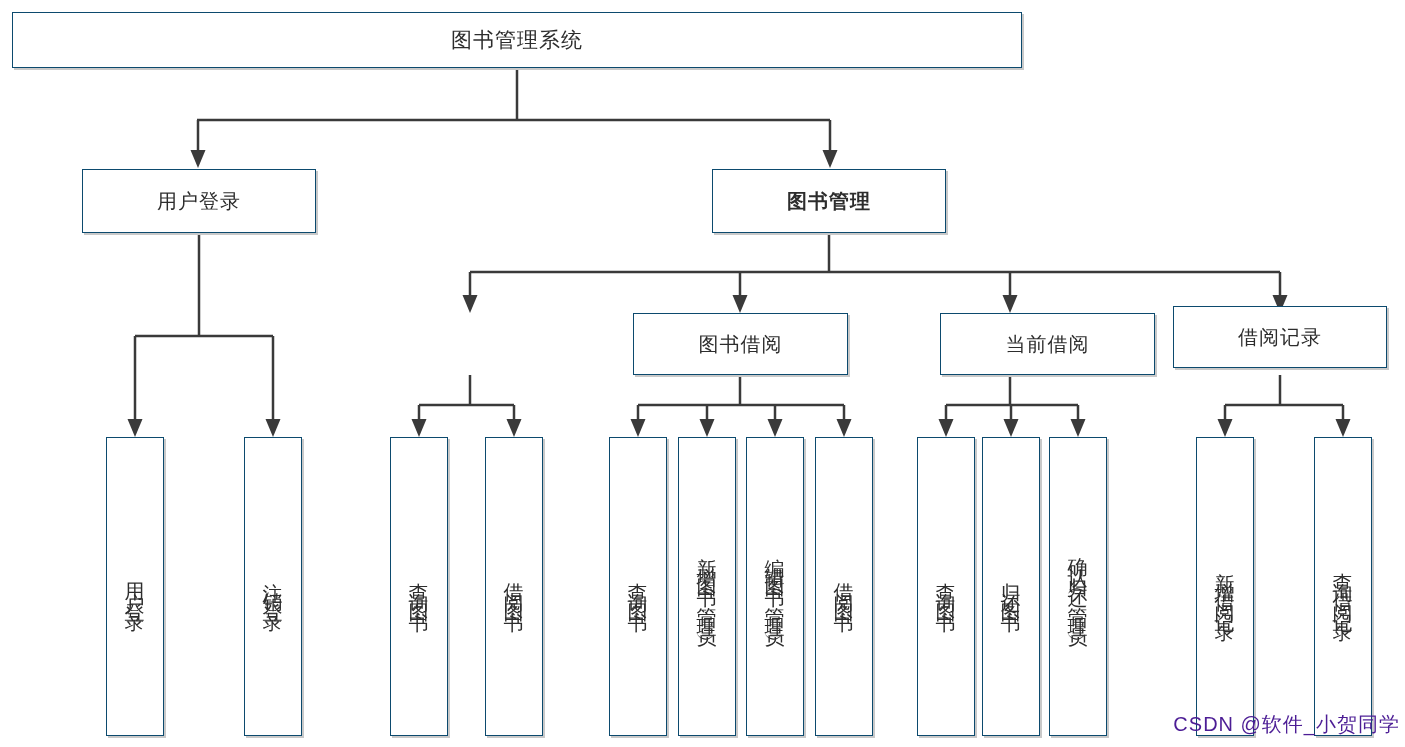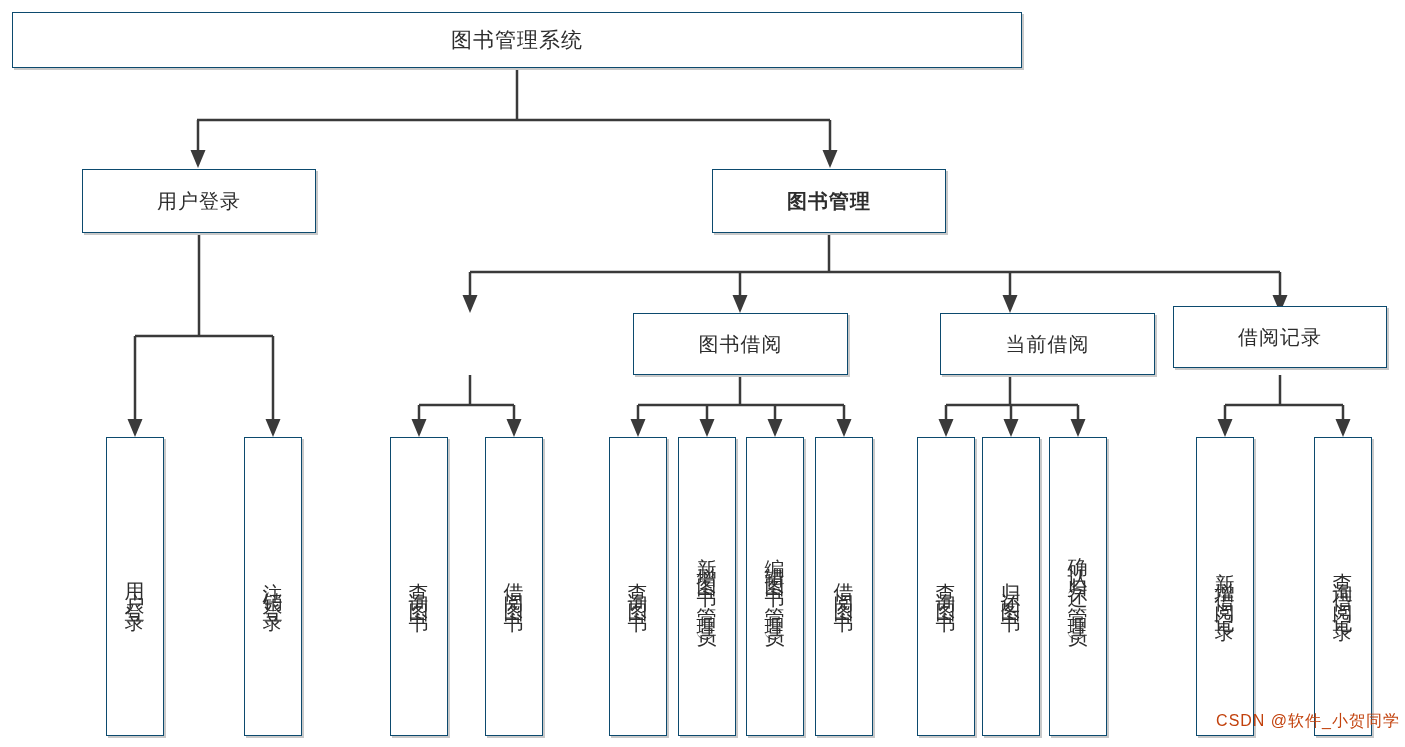--- a/index.html
+++ b/index.html
@@ -41,22 +41,22 @@
     text-orientation: mixed;
     letter-spacing: 10px;
     font-size: 20px;
     line-height: 1;
     color: #2d2d2d;
   }
   #watermark {
     position: absolute;
     top: 711px;
     right: 5px;
-    font-size: 16px;
-    color: #c2410c;
+    font-size: 20px;
+    color: #4c1d95;
     letter-spacing: 1px;
     z-index: 5;
     white-space: nowrap;
   }
 </style>
 </head>
 <body>
 
 <div id="canvas">
 

